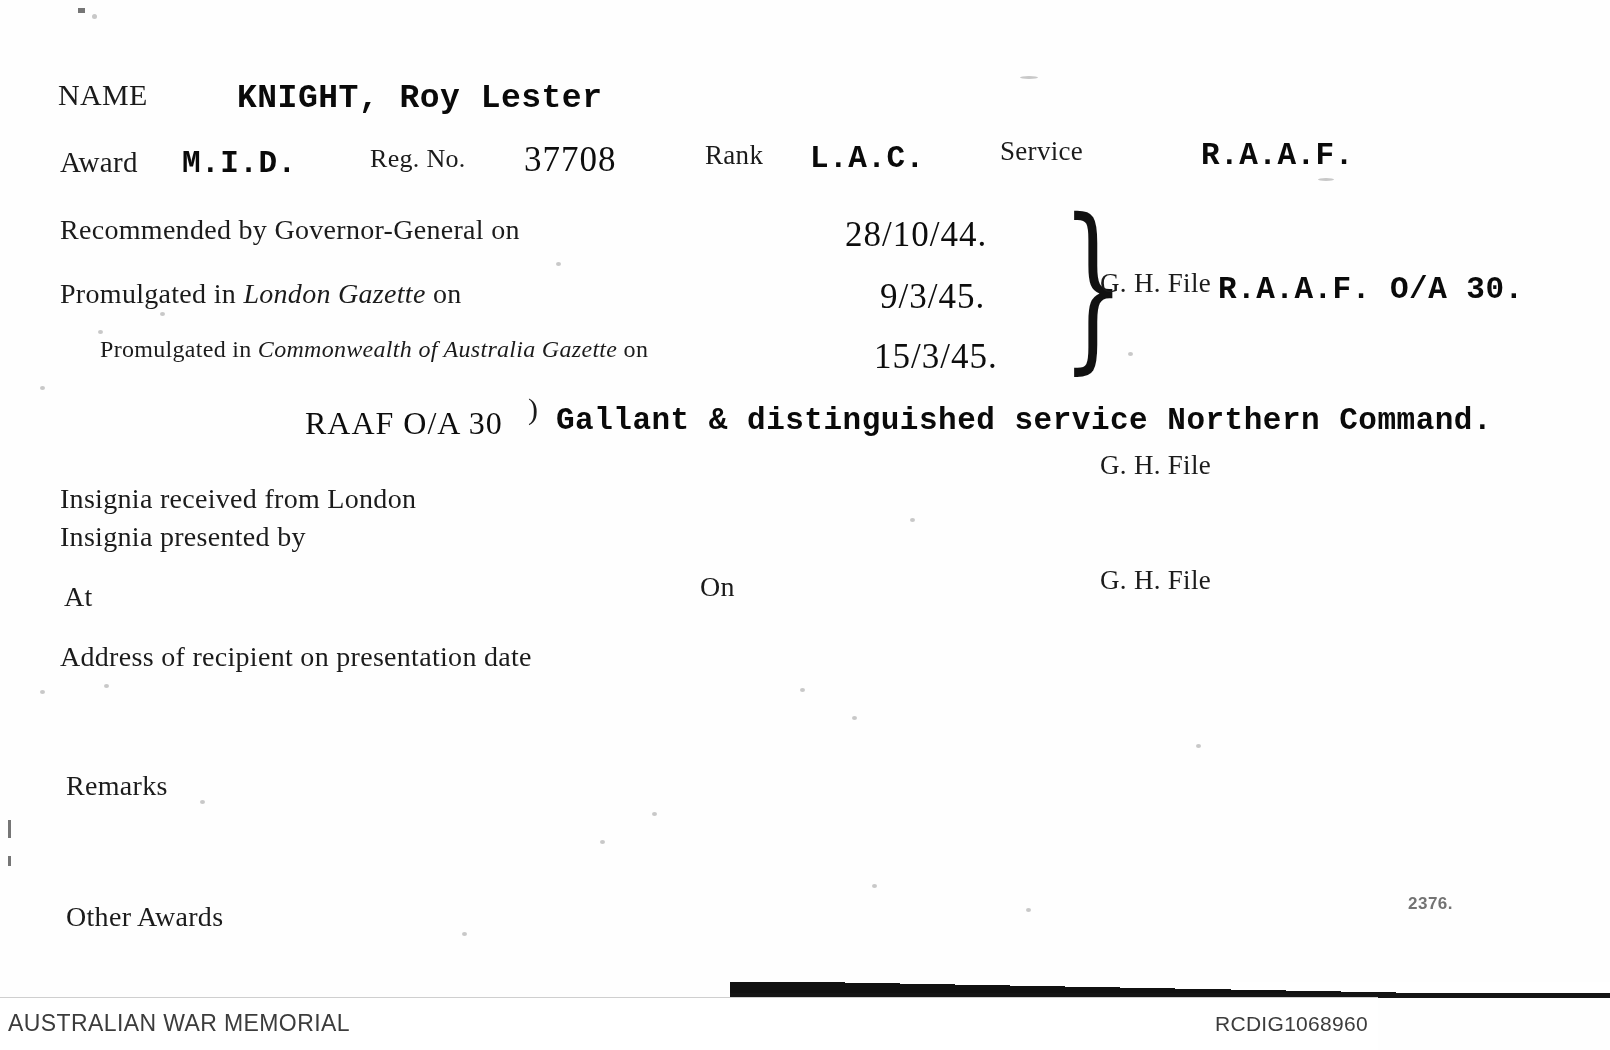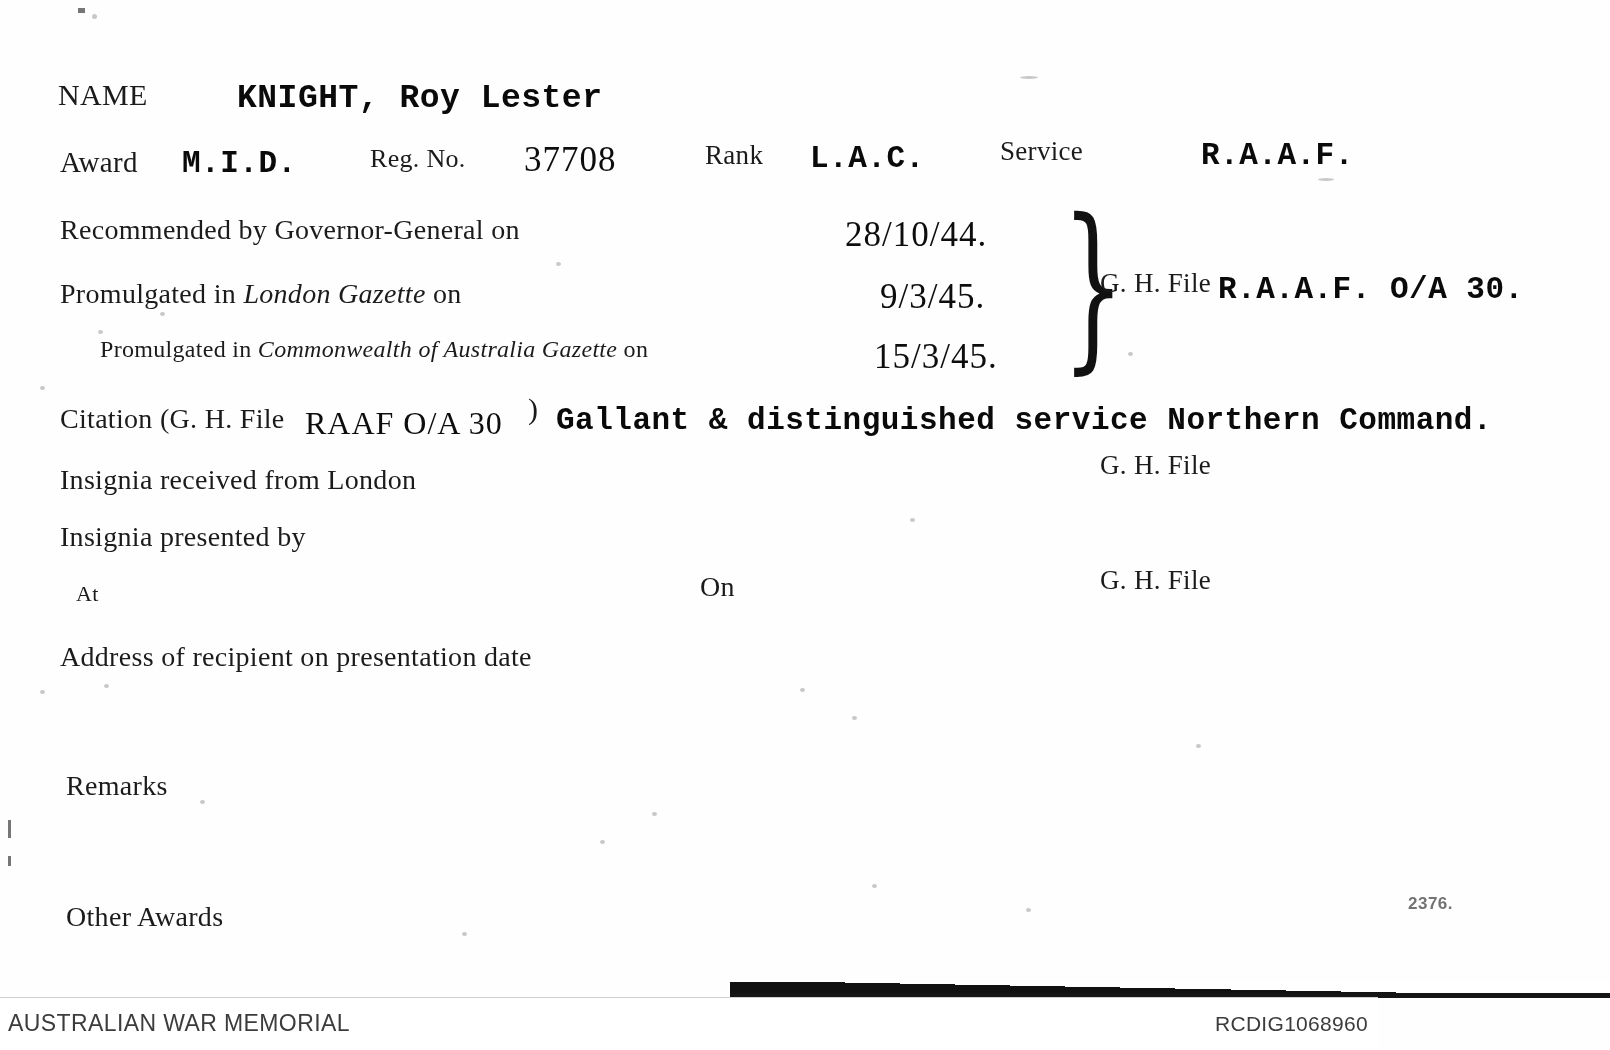--- a/index.html
+++ b/index.html
@@ -180,31 +180,30 @@
   <div class="label" style="left:60px; top:336px; font-size:24px;margin-left:40px;">
     <span>Promulgated in </span><span class="ital">Commonwealth of Australia Gazette</span><span> on</span>
   </div>
   <div class="hand" style="left:874px; top:337px; font-size:35px;">15/3/45.</div>
 
   <div class="brace" style="left:1036px; top:196px; font-size:180px; transform:scaleX(0.55);">}</div>
 
   <div class="label" style="left:1100px; top:268px; font-size:27px;">G. H. File</div>
   <div class="typed" style="left:1218px; top:272px; font-size:31px;">R.A.A.F.  O/A 30.</div>
 
-  <div class="label" style="left:60px; top:403px; font-size:28px;">Citation (G. H. File</div>
   <div class="hand" style="left:305px; top:405px; font-size:32px;">RAAF O/A 30</div>
   <div class="label" style="left:528px; top:392px; font-size:30px;">)</div>
   <div class="typed" style="left:556px; top:403px; font-size:31px;">Gallant &amp; distinguished service Northern Command.</div>
 
-  <div class="label" style="left:60px; top:464px; font-size:28px;">Insignia received from London</div>
+  <div class="label" style="left:60px; top:483px; font-size:28px;">Insignia received from London</div>
   <div class="label" style="left:1100px; top:450px; font-size:27px;">G. H. File</div>
 
   <div class="label" style="left:60px; top:521px; font-size:28px;">Insignia presented by</div>
 
-  <div class="label" style="left:76px; top:581px; font-size:22px;">At</div>
+  <div class="label" style="left:64px; top:581px; font-size:28px;">At</div>
   <div class="label" style="left:700px; top:571px; font-size:28px;">On</div>
   <div class="label" style="left:1100px; top:565px; font-size:27px;">G. H. File</div>
 
   <div class="label" style="left:60px; top:641px; font-size:28px;">Address of recipient on presentation date</div>
 
   <div class="label" style="left:66px; top:770px; font-size:28px;">Remarks</div>
 
   <div class="label" style="left:66px; top:901px; font-size:28px;">Other Awards</div>
 
   <div class="stamp-num" style="left:1408px; top:894px; font-size:17px;">2376.</div>

